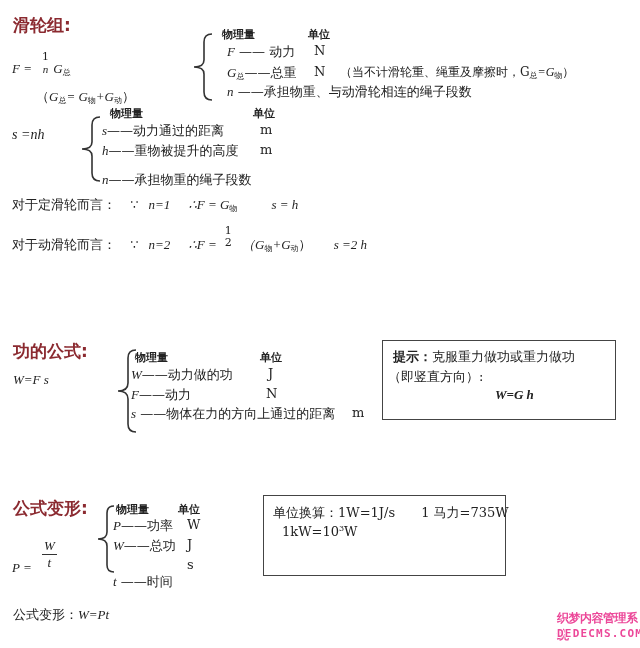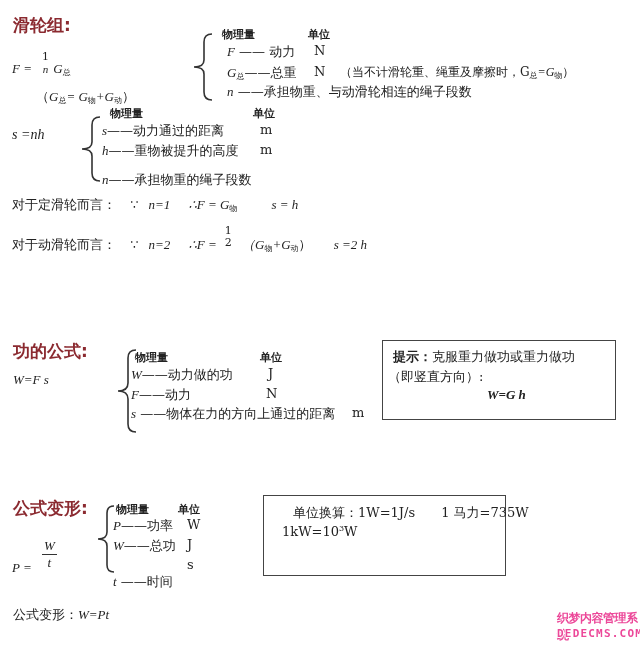--- a/index.html
+++ b/index.html
@@ -121,21 +121,21 @@
 <div class="abs" style="left:131px;top:405px;">
   <span class="it">s</span><span> ——物体在力的方向上通过的距离</span>
 </div>
 <div class="abs" style="left:352px;top:405px;">m</div>
 
 <div class="box" style="left:382px;top:340px;width:232px;height:78px;">
   <div class="abs" style="left:10px;top:7px;">
     <span style="font-weight:bold;">提示：</span><span>克服重力做功或重力做功</span>
   </div>
   <div class="abs" style="left:5px;top:27px;">（即竖直方向）:</div>
-  <div class="abs it" style="left:104px;top:46px;font-weight:bold;">W=G h</div>
+  <div class="abs it" style="left:112px;top:46px;font-weight:bold;">W=G h</div>
 </div>
 
 <div class="abs title" style="left:13px;top:497px;">公式变形:</div>
 
 <div class="abs" style="left:12px;top:538px;">
   <span class="it" style="position:relative;top:14px;">P =</span>
   <span class="frac" style="margin-left:6px;">
     <span class="it" style="display:block;line-height:16px;border-bottom:1px solid #333;padding:0 2px;">W</span>
     <span class="it" style="display:block;line-height:16px;">t</span>
   </span>
@@ -156,21 +156,21 @@
   <span class="it">W</span><span>——总功</span>
 </div>
 <div class="abs" style="left:187px;top:537px;">J</div>
 
 <div class="abs" style="left:113px;top:557px;margin-top:16px;">
   <span class="it">t</span><span> ——时间</span>
 </div>
 <div class="abs" style="left:187px;top:557px;">s</div>
 
 <div class="box" style="left:263px;top:495px;width:241px;height:79px;">
-  <div class="abs" style="left:9px;top:8px;margin-left:20px;">
+  <div class="abs" style="left:9px;top:8px;">
     <span>单位换算：</span><span>1W=1J/s</span>
     <span style="margin-left:22px;">1 马力=735W</span>
   </div>
   <div class="abs" style="left:18px;top:28px;">
     <span>1kW=10</span><sup style="font-size:8px;">3</sup><span>W</span>
   </div>
 </div>
 
 <div class="abs" style="left:13px;top:606px;">
   <span>公式变形：</span><span class="it">W=Pt</span>

